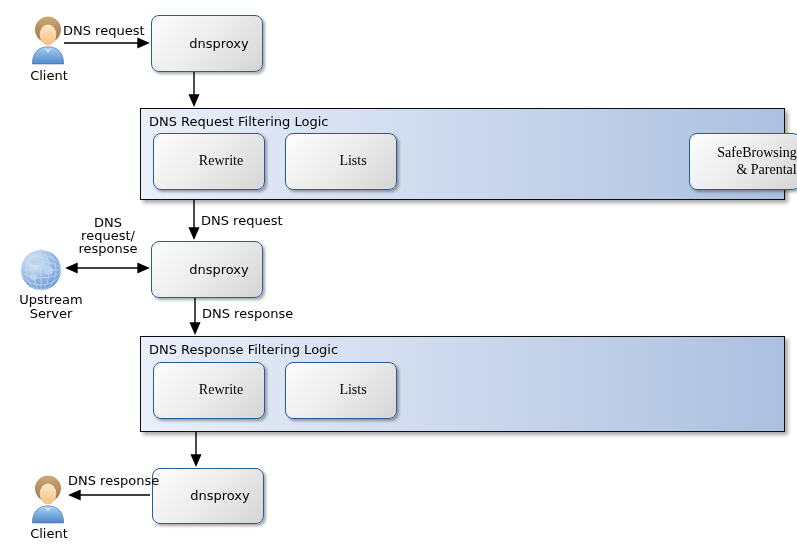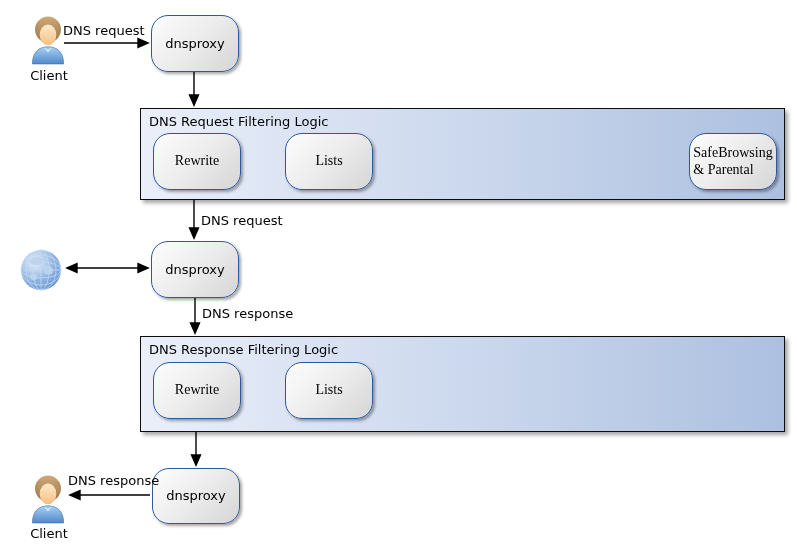--- a/index.html
+++ b/index.html
@@ -2,25 +2,25 @@
 <html><head>
 <meta charset="utf-8">
 <style>
   html,body{margin:0;padding:0;background:#ffffff;}
   .canvas{
     position:relative;width:797px;height:558px;background:#ffffff;overflow:hidden;
     font-family:"DejaVu Sans","Liberation Sans",sans-serif;color:#000;
   }
   .wires{position:absolute;left:0;top:0;width:797px;height:558px;pointer-events:none;}
   .node{
-    position:absolute;display:flex;align-items:center;justify-content:center;text-align:left;
+    position:absolute;display:flex;align-items:center;justify-content:center;text-align:right;
     background:linear-gradient(135deg,#fdfdfd 0%,#ececec 50%,#d5d5d5 100%);
-    border:1.5px solid #2c5aa0;border-radius:17px;
+    border:1.5px solid #2c5aa0;border-radius:8px;
     box-shadow:2px 2px 3px rgba(0,0,0,.35);
-    font-size:13px;line-height:1.2;white-space:pre-line;
+    font-size:13px;line-height:1.2;white-space:pre-line;padding-left:24px;
   }
   .group{
     position:absolute;
     background:linear-gradient(90deg,#eaeffa 0%,#c9d6ec 55%,#adc0e0 100%);
     border:1.6px solid #0d0d0d;
     box-shadow:3px 3px 4px rgba(0,0,0,.35);
   }
   .group-title{position:absolute;left:8px;top:5px;font-size:13px;white-space:nowrap;}
   .step{font-size:14px;font-family:Liberation Serif, serif;}
   .edge-label{position:absolute;font-size:13px;line-height:13px;white-space:pre-line;}
@@ -91,37 +91,42 @@
   <div class="group" style="left:140px;top:108px;width:643px;height:90px">
     <div class="group-title">DNS Request Filtering Logic</div>
     <div class="node step" style="left:12px;top:24px;width:86px;height:55px">Rewrite</div>
     <div class="node step" style="left:144px;top:24px;width:86px;height:55px">Lists</div>
     <div class="node step" style="left:548px;top:24px;width:86px;height:55px">SafeBrowsing
 &amp; Parental</div>
   </div>
 
   <div class="edge-label" style="left:201px;top:214px">DNS request</div>
 
+  <div class="edge-label center" style="left:63px;top:216px;width:90px">DNS
+request/
+response</div>
 
   <svg class="actor" style="left:19px;top:249px" width="44" height="42" viewBox="0 0 44 42">
     <circle cx="22" cy="21" r="20" fill="url(#globeGrad)"></circle>
     <g stroke="#c6daf2" stroke-width="0.9" fill="none" opacity="0.85">
       <ellipse cx="22" cy="21" rx="8" ry="20"></ellipse>
       <ellipse cx="22" cy="21" rx="15" ry="20"></ellipse>
       <ellipse cx="22" cy="21" rx="20" ry="8"></ellipse>
       <ellipse cx="22" cy="21" rx="20" ry="15"></ellipse>
       <line x1="2" y1="21" x2="42" y2="21"></line>
       <line x1="22" y1="1" x2="22" y2="41"></line>
     </g>
     <g fill="#bdd4ee" opacity="0.95">
       <path d="M10,12 C13,8 19,7 23,9 C26,11 24,15 20,16 C16,17 12,16 10,12 Z"></path>
       <path d="M26,17 C30,16 34,18 34,22 C34,25 30,27 27,25 C24,23 24,19 26,17 Z"></path>
       <path d="M13,25 C16,24 19,26 18,29 C17,32 13,32 11,29 C10,27 11,26 13,25 Z"></path>
     </g>
   </svg>
+  <div class="actor-label" style="left:6px;top:293px;width:90px">Upstream
+Server</div>
 
   <div class="node" style="left:151px;top:241px;width:86px;height:55px">dnsproxy</div>
 
   <div class="edge-label" style="left:202px;top:307px">DNS response</div>
 
   <div class="group" style="left:140px;top:336px;width:643px;height:94px">
     <div class="group-title">DNS Response Filtering Logic</div>
     <div class="node step" style="left:12px;top:25px;width:86px;height:55px">Rewrite</div>
     <div class="node step" style="left:144px;top:25px;width:86px;height:55px">Lists</div>
   </div>

